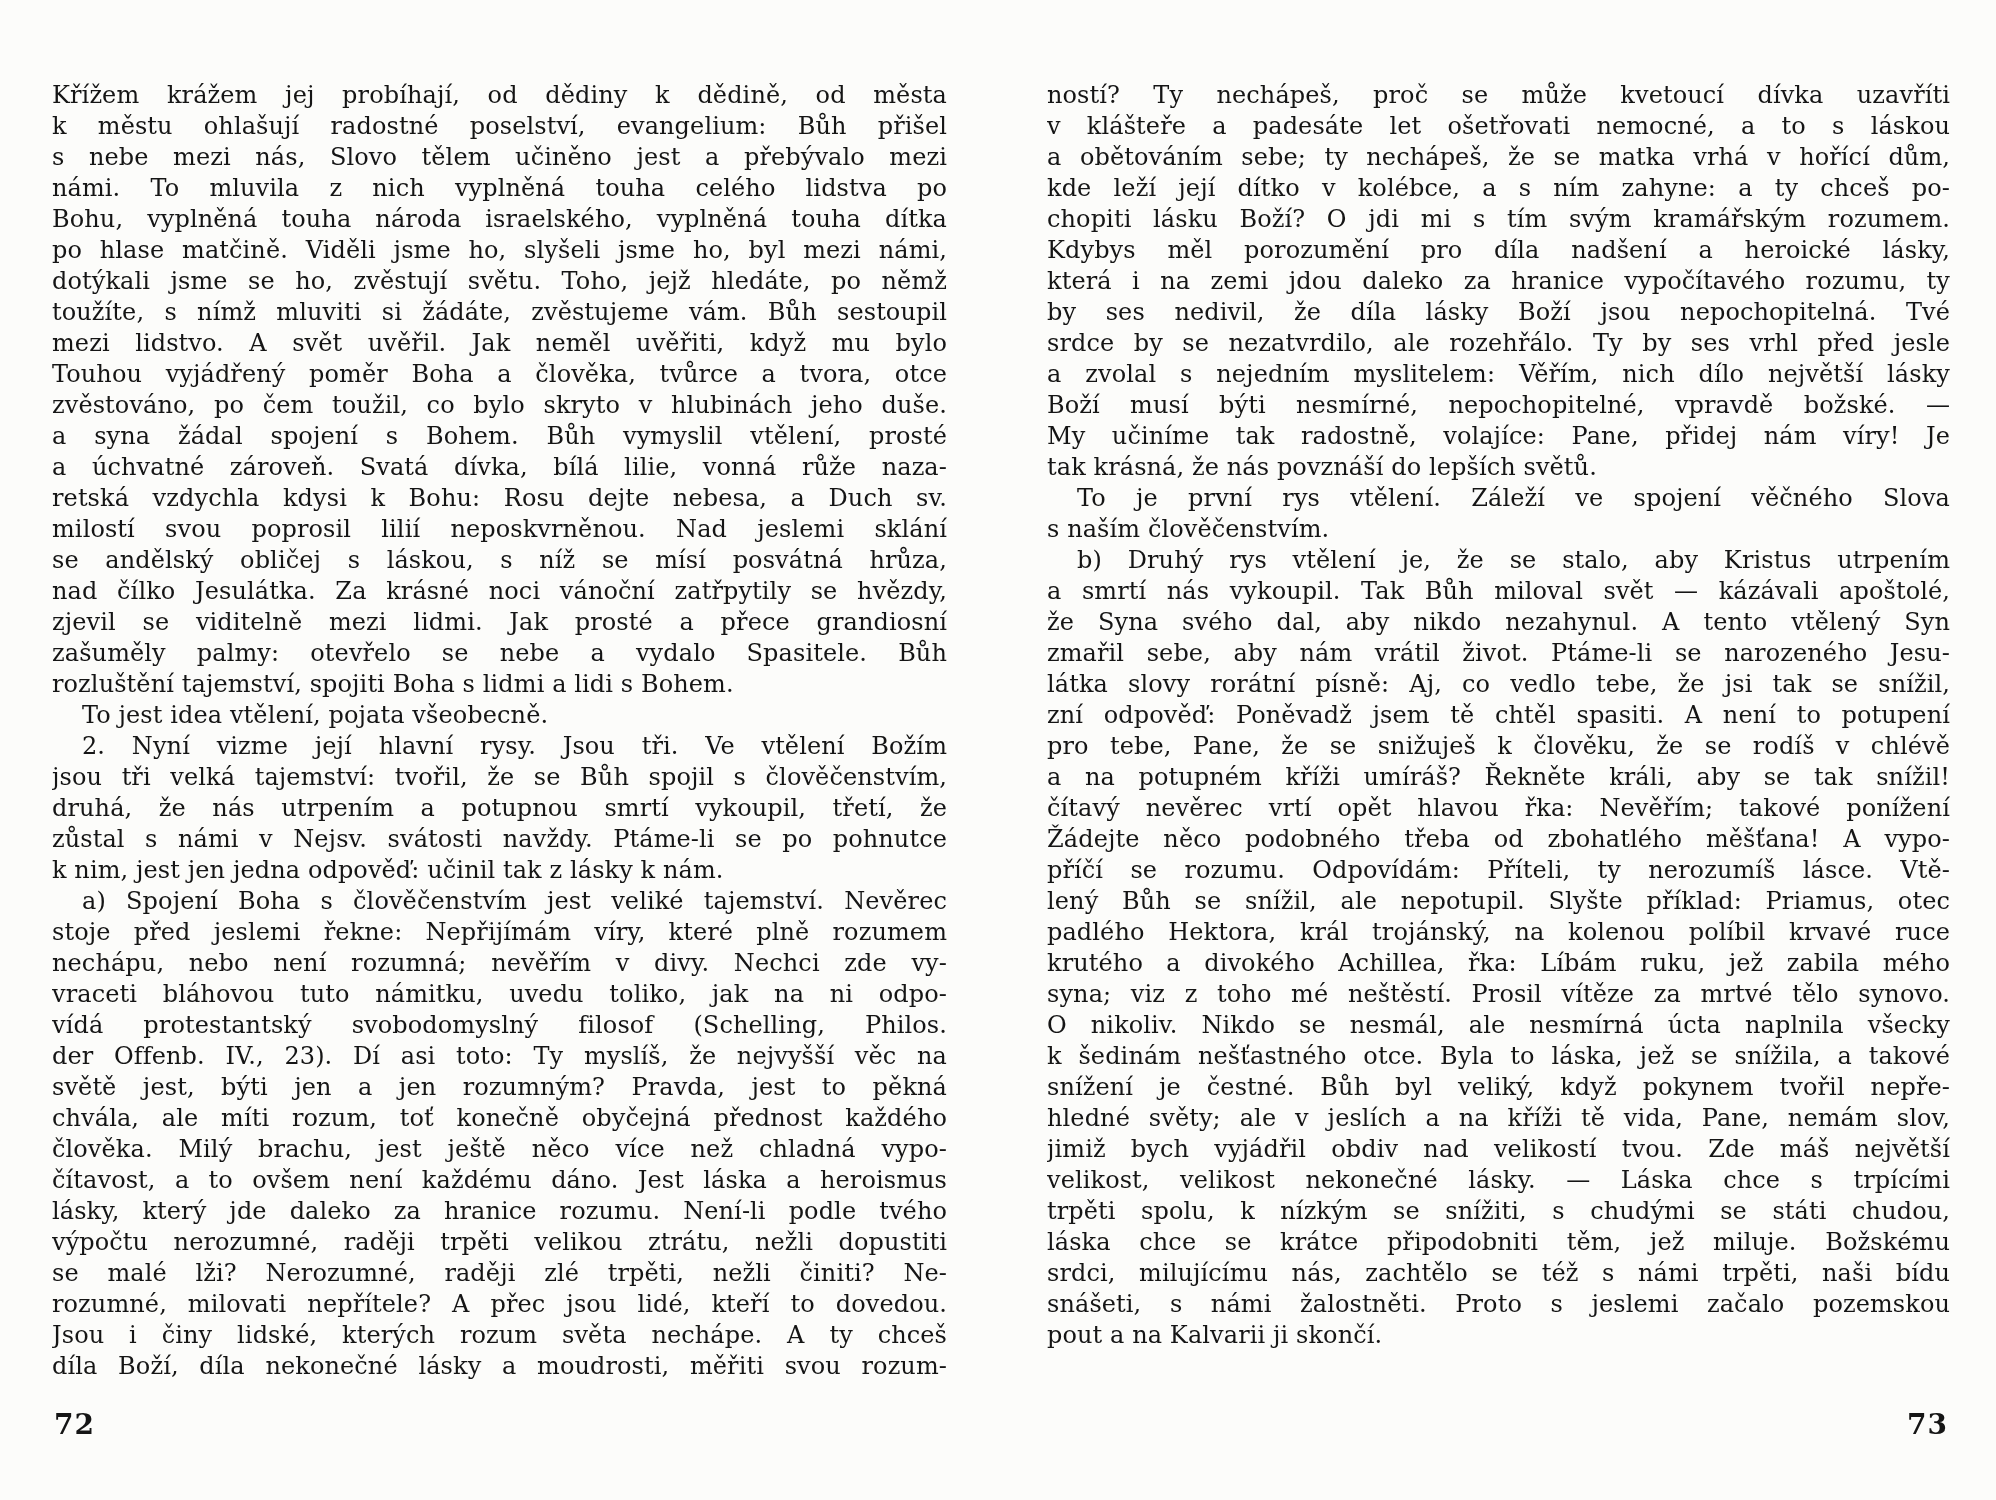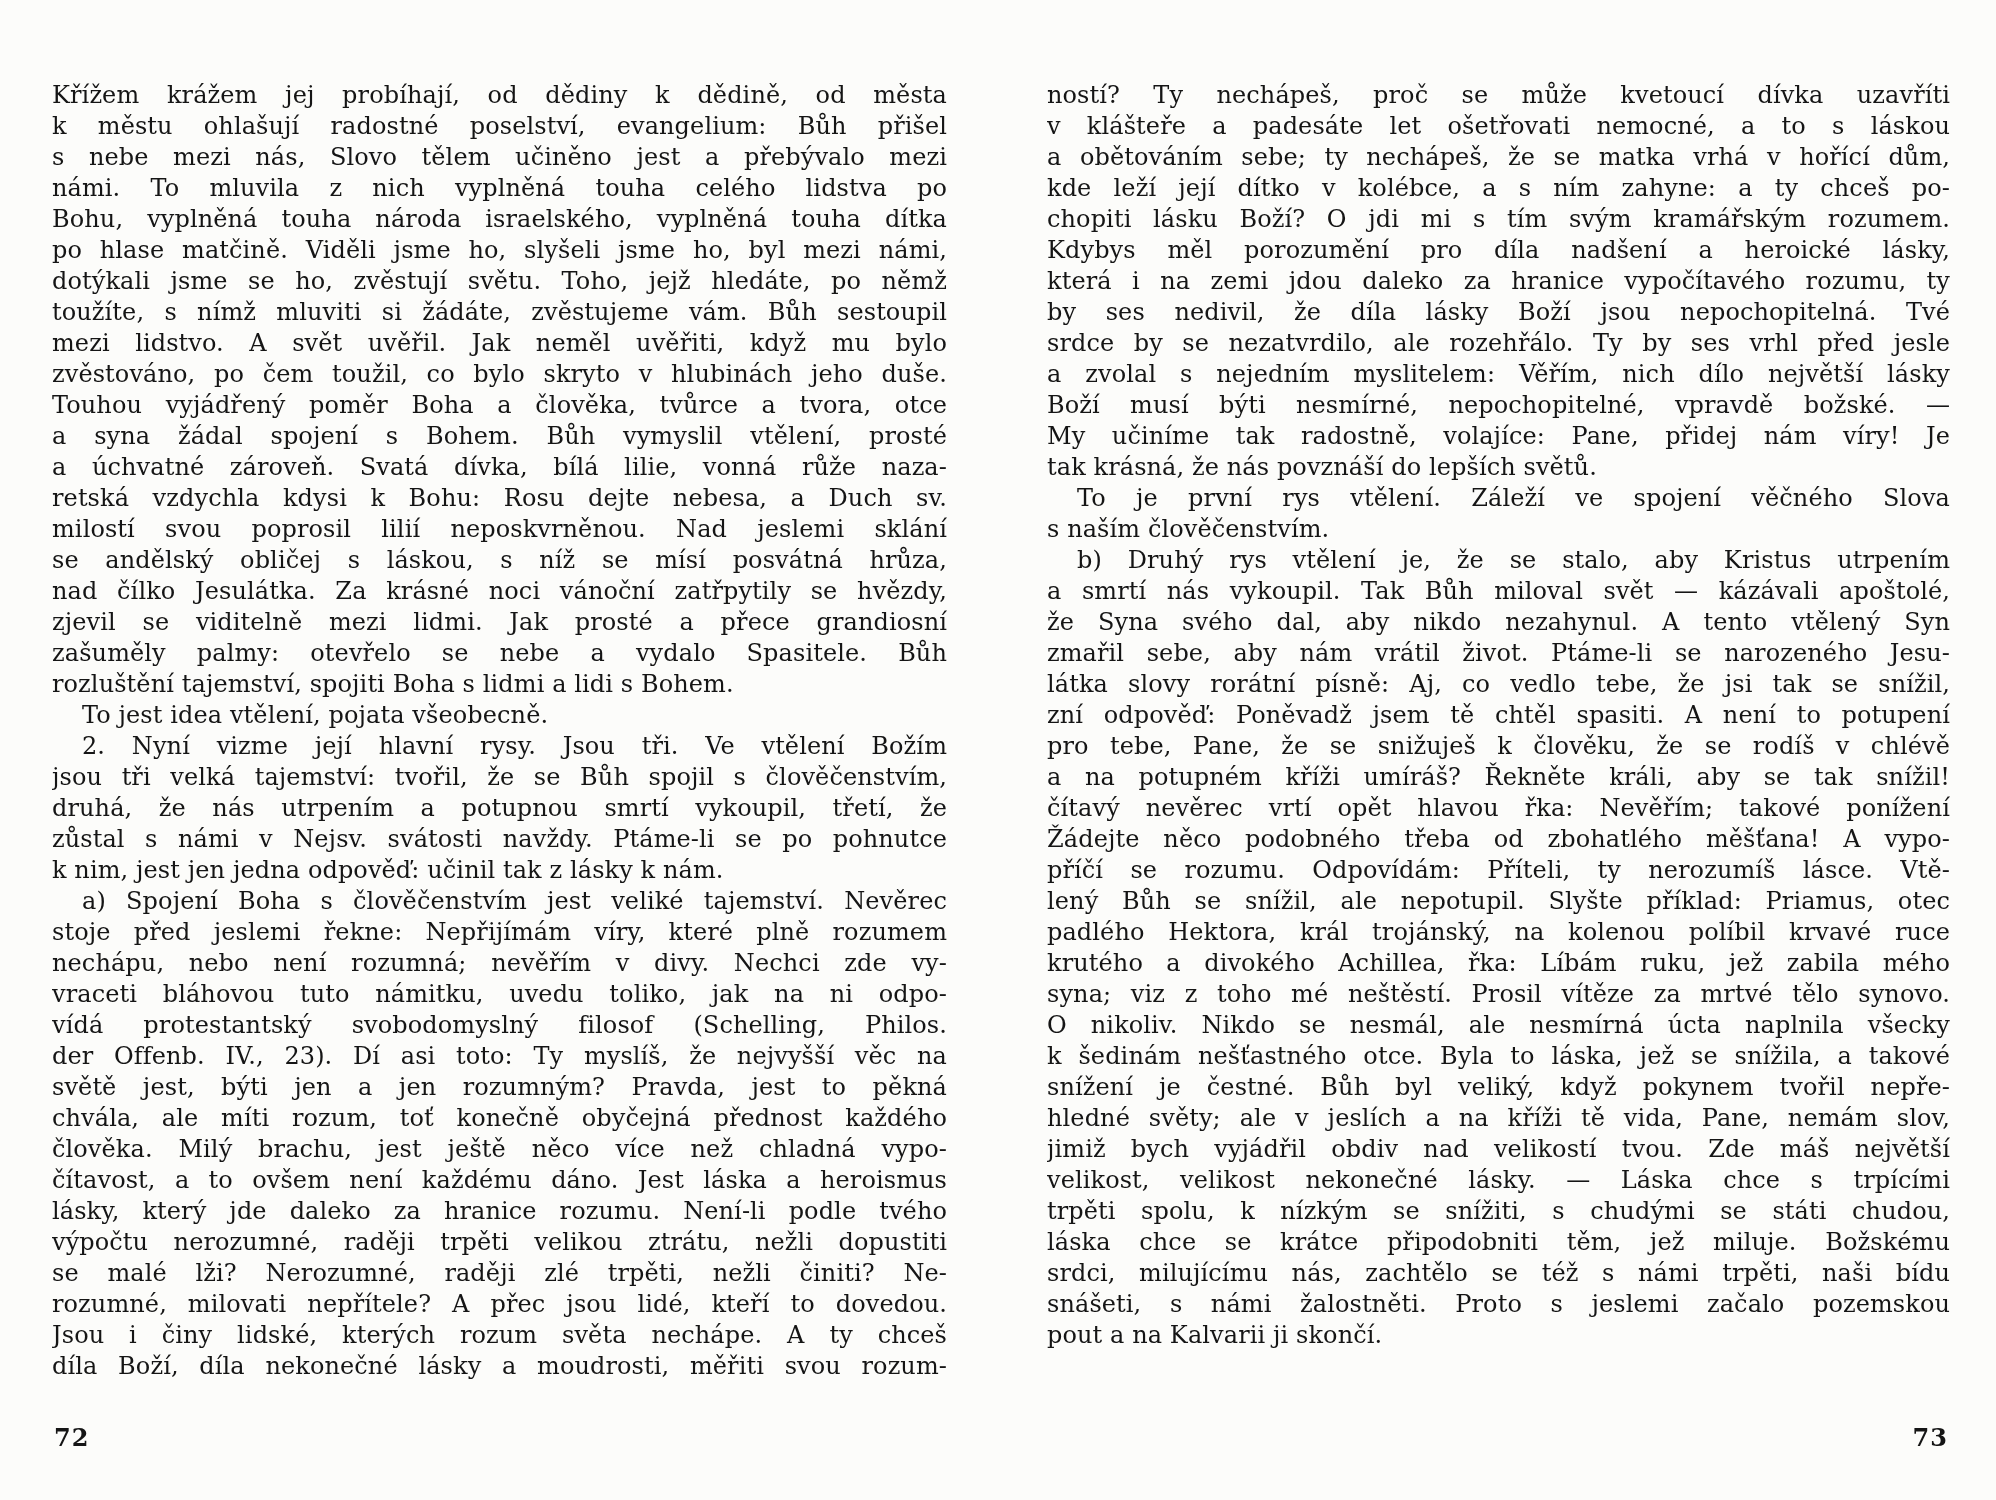--- a/index.html
+++ b/index.html
@@ -40,46 +40,45 @@
   }
   .line.end {
     text-align-last: left;
   }
   .line.indent {
     text-indent: 30px;
   }
   .page-number {
     position: absolute;
     top: 1408px;
-    font-size: 24px;
+    font-size: 28px;
     font-weight: bold;
     letter-spacing: 1px;
-    margin-top: 15px;
   }
   .page-number.num-left  { left: 2px; }
   .page-number.num-right { right: 2px; }
 </style>
 </head>
 <body>
 
 <div class="spread">
 
   <div class="page page-left">
     <div class="text-block">
         <div class="line">Křížem krážem jej probíhají, od dědiny k dědině, od města</div>
         <div class="line">k městu ohlašují radostné poselství, evangelium: Bůh přišel</div>
         <div class="line">s nebe mezi nás, Slovo tělem učiněno jest a přebývalo mezi</div>
         <div class="line">námi. To mluvila z nich vyplněná touha celého lidstva po</div>
         <div class="line">Bohu, vyplněná touha národa israelského, vyplněná touha dítka</div>
         <div class="line">po hlase matčině. Viděli jsme ho, slyšeli jsme ho, byl mezi námi,</div>
         <div class="line">dotýkali jsme se ho, zvěstují světu. Toho, jejž hledáte, po němž</div>
         <div class="line">toužíte, s nímž mluviti si žádáte, zvěstujeme vám. Bůh sestoupil</div>
         <div class="line">mezi lidstvo. A svět uvěřil. Jak neměl uvěřiti, když mu bylo</div>
+        <div class="line">Touhou vyjádřený poměr Boha a člověka, tvůrce a tvora, otce</div>
         <div class="line">zvěstováno, po čem toužil, co bylo skryto v hlubinách jeho duše.</div>
-        <div class="line">Touhou vyjádřený poměr Boha a člověka, tvůrce a tvora, otce</div>
         <div class="line">a syna žádal spojení s Bohem. Bůh vymyslil vtělení, prosté</div>
         <div class="line">a úchvatné zároveň. Svatá dívka, bílá lilie, vonná růže naza-</div>
         <div class="line">retská vzdychla kdysi k Bohu: Rosu dejte nebesa, a Duch sv.</div>
         <div class="line">milostí svou poprosil lilií neposkvrněnou. Nad jeslemi sklání</div>
         <div class="line">se andělský obličej s láskou, s níž se mísí posvátná hrůza,</div>
         <div class="line">nad čílko Jesulátka. Za krásné noci vánoční zatřpytily se hvězdy,</div>
         <div class="line">zjevil se viditelně mezi lidmi. Jak prosté a přece grandiosní</div>
         <div class="line">zašuměly palmy: otevřelo se nebe a vydalo Spasitele. Bůh</div>
         <div class="line end">rozluštění tajemství, spojiti Boha s lidmi a lidi s Bohem.</div>
         <div class="line indent end">To jest idea vtělení, pojata všeobecně.</div>

